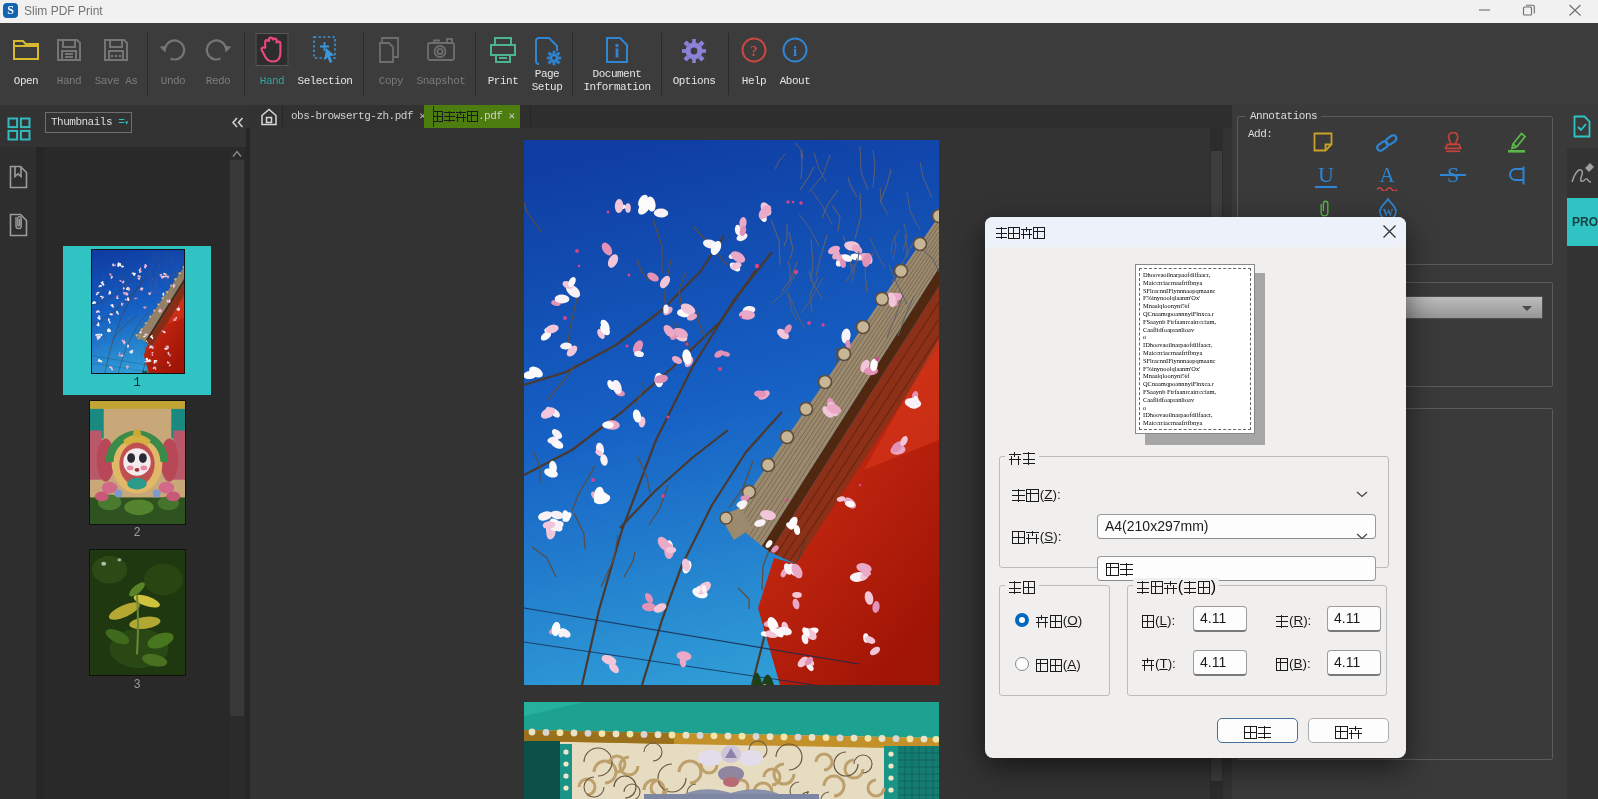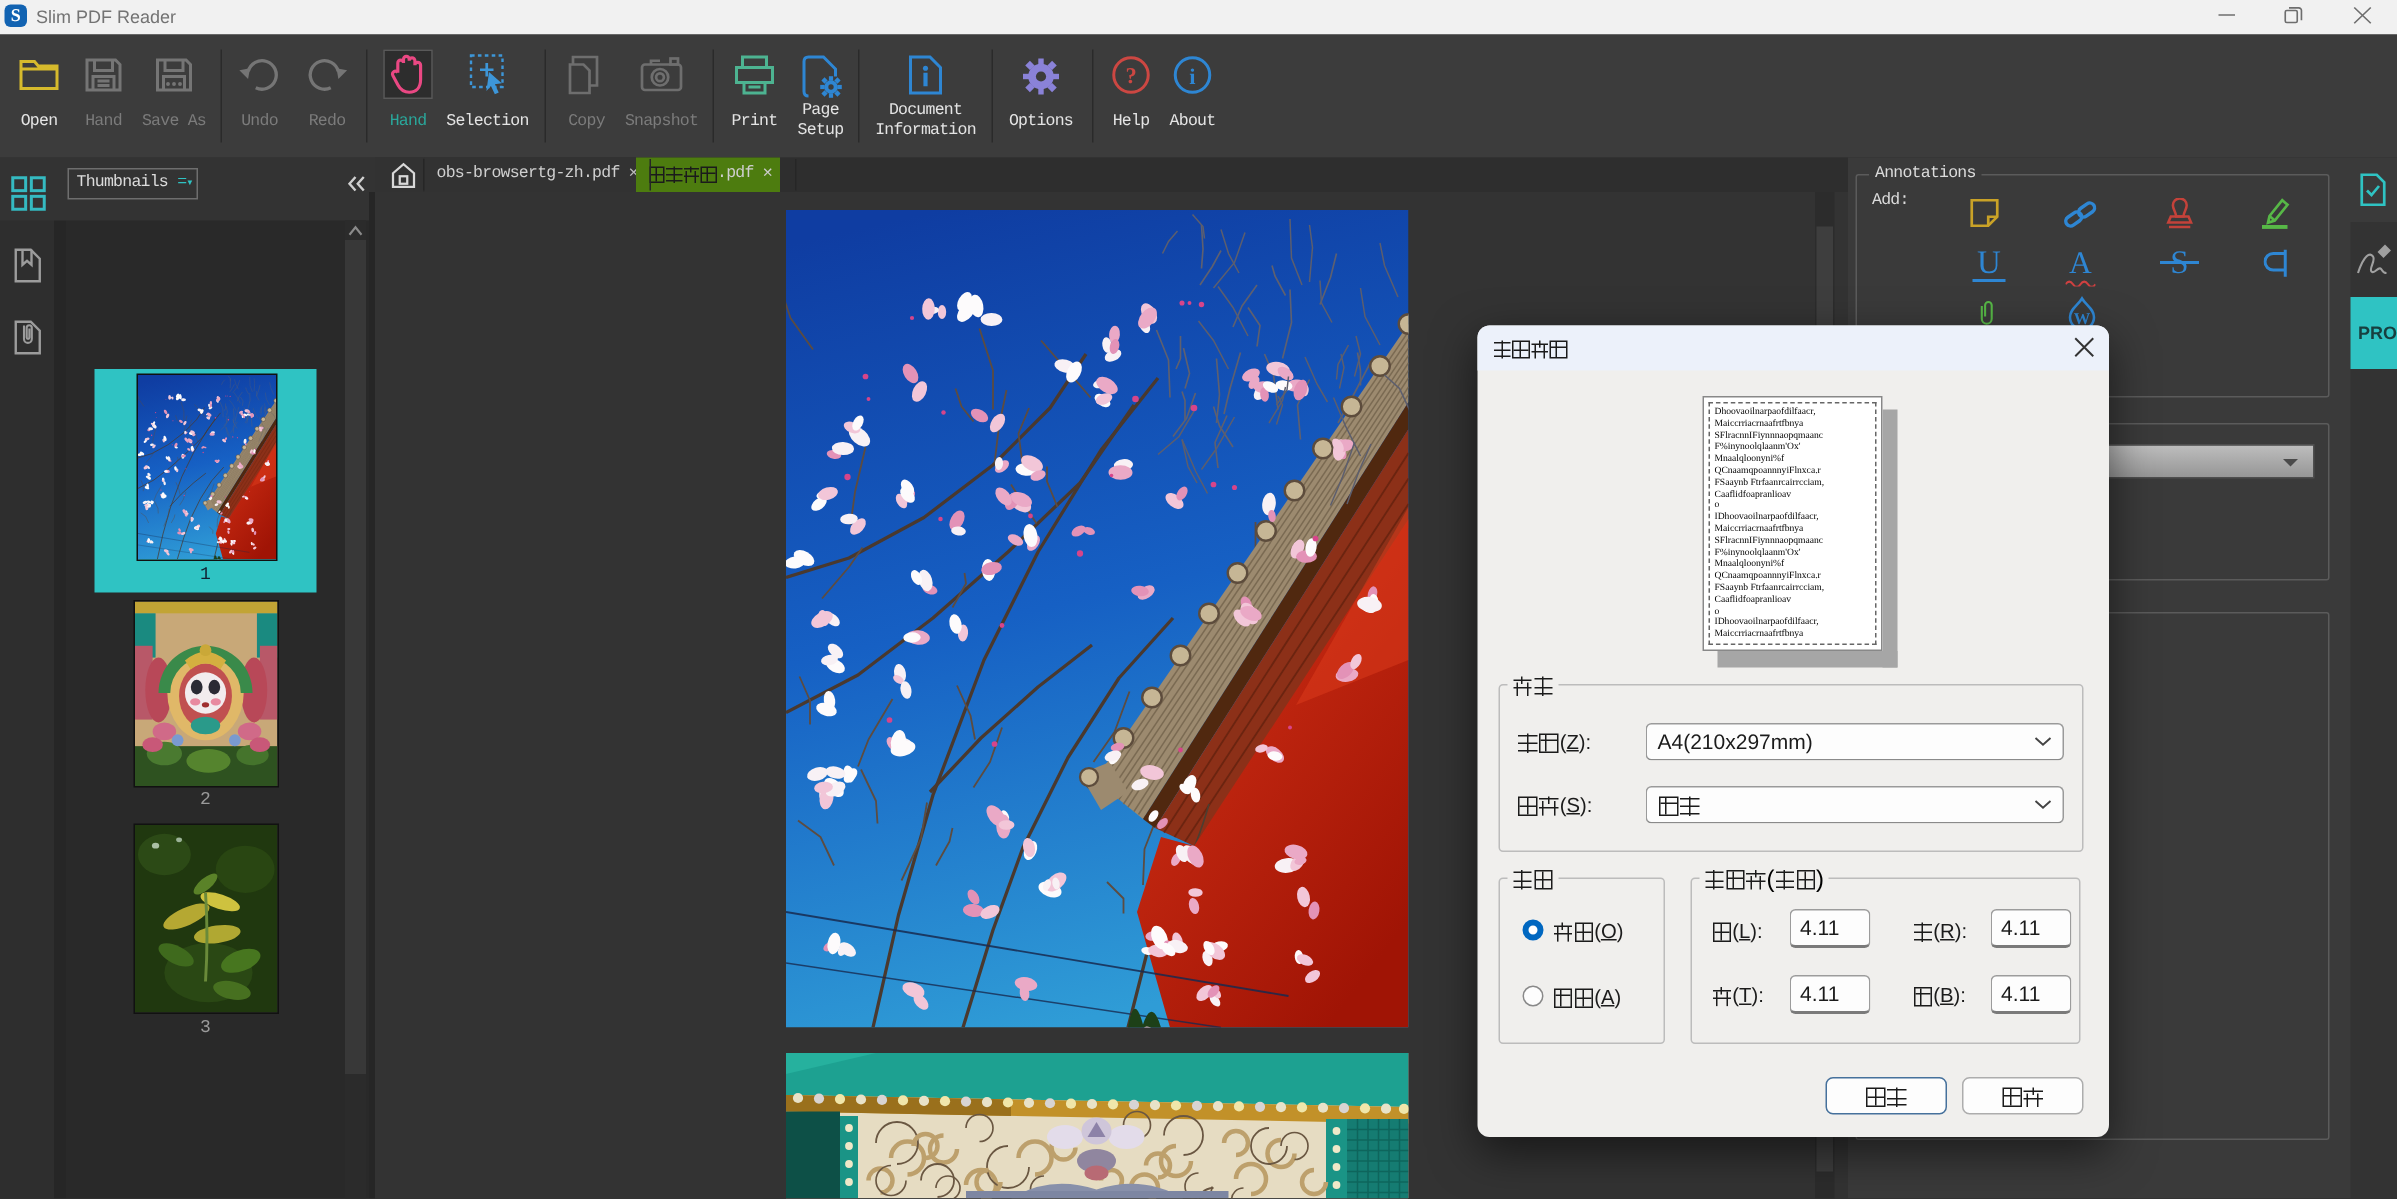--- a/index.html
+++ b/index.html
@@ -39,42 +39,42 @@
 #mthumb{left:1211px;top:151px;width:11px;height:630px;background:#3e3e3e;}
 
 #rpanel{left:1232px;top:105px;width:366px;height:694px;background:#3a3a3a;}
 .gbox{position:absolute;border:1px solid #5b5b5b;border-radius:2px;}
 .glabel{position:absolute;background:#3a3a3a;padding:0 4px;font:11px "Liberation Mono",monospace;letter-spacing:-0.5px;color:#dcdcdc;}
 #rstrip{left:1567px;top:148px;width:31px;height:651px;background:#333;}
 #probox{left:1567px;top:198px;width:31px;height:48px;background:#2fc3c3;color:#173f3f;font:bold 12px "Liberation Sans",sans-serif;text-align:right;line-height:48px;}
 
 #dialog{left:985px;top:217px;width:421px;height:541px;background:#f0efed;border-radius:8px;box-shadow:0 10px 30px rgba(0,0,0,.55);overflow:hidden;}
 .dtext{position:absolute;font-size:14px;color:#1b1b1b;}
-.combo{position:absolute;background:#fdfdfd;border:1px solid #9a9a9a;border-bottom-color:#8a8a8a;border-radius:4px;font-size:14px;color:#1b1b1b;}
+.combo{position:absolute;background:#fdfdfd;border:1px solid #9a9a9a;border-bottom-color:#8a8a8a;border-radius:4px;font-size:14px;color:#1b1b1b;margin-top:32px;}
 .tinput{position:absolute;width:54px;height:26px;background:#fdfdfd;border:1px solid #9c9c9c;border-bottom:2px solid #7a7a7a;border-radius:4px;font-size:14px;color:#1b1b1b;padding:3px 0 0 6px;}
 .dgbox{position:absolute;border:1px solid #bcbcbc;border-radius:3px;}
 .dglabel{position:absolute;background:#f0efed;padding:0 3px;}
 .btn{position:absolute;width:81px;height:25px;border-radius:5px;background:#fdfdfd;text-align:center;padding-top:4px;}
 
 .cn{display:inline-block;position:relative;background-repeat:no-repeat;vertical-align:middle;--c:#1b1b1b;}
 .g1{background-image:linear-gradient(var(--c),var(--c)),linear-gradient(var(--c),var(--c)),linear-gradient(var(--c),var(--c)),linear-gradient(var(--c),var(--c));background-size:1.2px 100%,100% 1.2px,100% 1.2px,100% 1.2px;background-position:50% 0,0 1px,0 55%,0 calc(100% - 1px);}
 .g2{border:1.2px solid var(--c);background-image:linear-gradient(var(--c),var(--c)),linear-gradient(var(--c),var(--c));background-size:1.2px 100%,100% 1.2px;background-position:50% 0,0 50%;}
 .g3{background-image:linear-gradient(var(--c),var(--c)),linear-gradient(var(--c),var(--c)),linear-gradient(var(--c),var(--c)),linear-gradient(var(--c),var(--c)),linear-gradient(var(--c),var(--c));background-size:1.2px 75%,1.2px 75%,100% 1.2px,100% 1.2px,1.2px 40%;background-position:20% 100%,80% 100%,0 15%,0 60%,50% 0;}
 .g4{border:1.2px solid var(--c);background-image:linear-gradient(var(--c),var(--c)),linear-gradient(var(--c),var(--c));background-size:100% 1.2px,1.2px 100%;background-position:0 35%,35% 0;}
 .c11{width:10.5px;height:11px;margin:0 .5px;}
 .c12{width:11.5px;height:12px;margin:0 .5px;}
 .c13{width:12.5px;height:13px;margin:0 .7px;}
 .c14{width:13px;height:13.5px;margin:0 .7px;}
 </style></head>
 <body>
 <div id="app">
 
 <div id="titlebar" class="abs"></div>
 <div id="logo" class="abs">S</div>
-<div id="apptitle" class="abs">Slim PDF Reader</div>
+<div id="apptitle" class="abs">Slim PDF Print</div>
 <svg class="abs" style="left:1470px;top:0" width="128" height="23">
  <line x1="9" y1="10" x2="20" y2="10" stroke="#6e6e6e" stroke-width="1.1"></line>
  <rect x="53.5" y="7" width="8" height="8" rx="1" fill="none" stroke="#6e6e6e" stroke-width="1.1"></rect>
  <path d="M56 5.2 h6.5 a1.8 1.8 0 0 1 1.8 1.8 V13.5" fill="none" stroke="#6e6e6e" stroke-width="1.1"></path>
  <path d="M99.5 5 L110.5 15.5 M110.5 5 L99.5 15.5" stroke="#6e6e6e" stroke-width="1.1"></path>
 </svg>
 
 <div id="toolbar" class="abs"></div>
 <div id="toolitems">
 <div class="titem" style="left:4px;top:23px;width:44px;height:82px">

